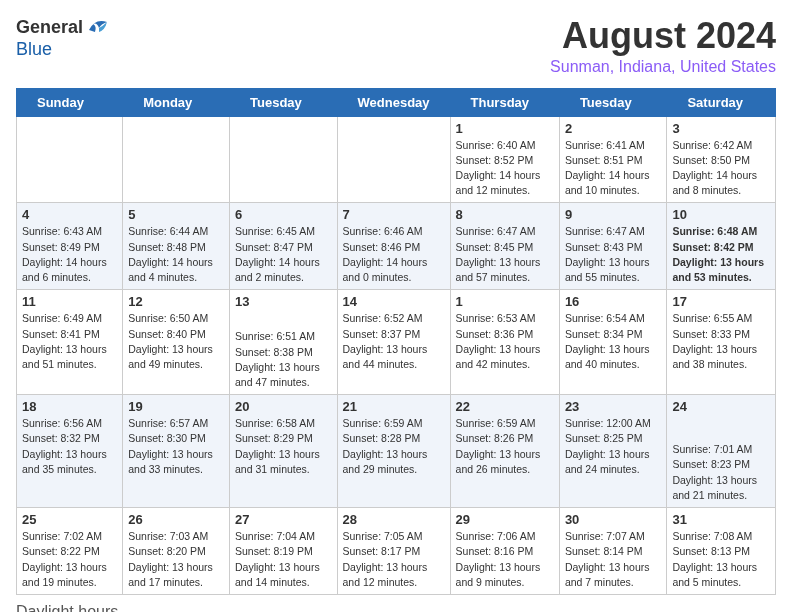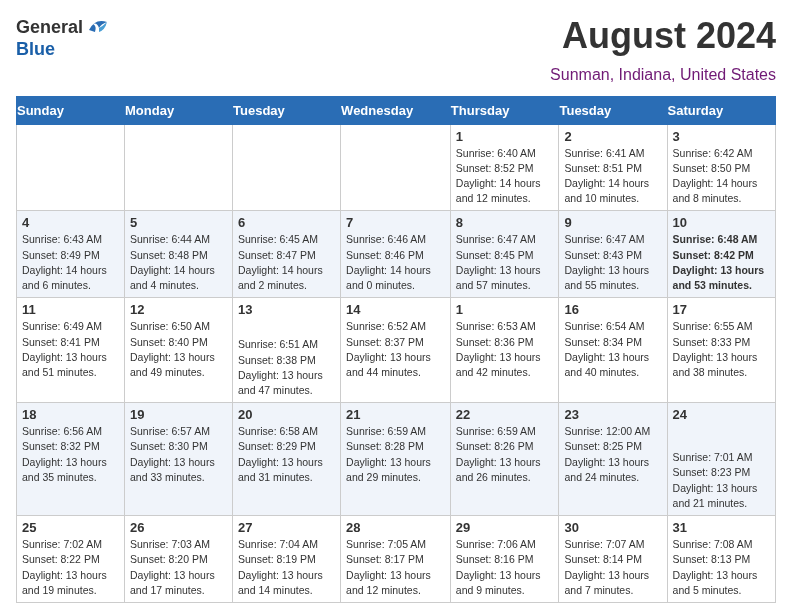--- a/index.html
+++ b/index.html
@@ -17,47 +17,47 @@
       margin-bottom: 12px;
     }
     .logo-general {
       font-size: 18px;
       font-weight: bold;
       color: #333;
       line-height: 1.1;
     }
     .logo-blue {
       font-size: 18px;
-      font-weight: bold;
+      font-weight: normal;
       color: #1a5fa8;
       line-height: 1.1;
     }
     .title-area {
       text-align: right;
     }
     .main-title {
       font-size: 36px;
       font-weight: bold;
       color: #333;
       line-height: 1.1;
     }
     .subtitle {
       font-size: 16px;
-      color: #701a75;
-      margin-top: 10px;
+      color: #8b5cf6;
+      margin-top: 2px;
     }
     .calendar {
       width: 100%;
       border-collapse: collapse;
       font-size: 11px;
     }
     .calendar th {
       background: #2a6db5;
       color: #fff;
-      padding: 6px 0;
+      padding: 6px 20px;
       text-align: left;
       font-size: 13px;
       font-weight: bold;
       border: 1px solid #2a6db5;
     }
     .calendar td {
       border: 1px solid #ccc;
       vertical-align: top;
       padding: 4px 5px;
       width: 113px;

